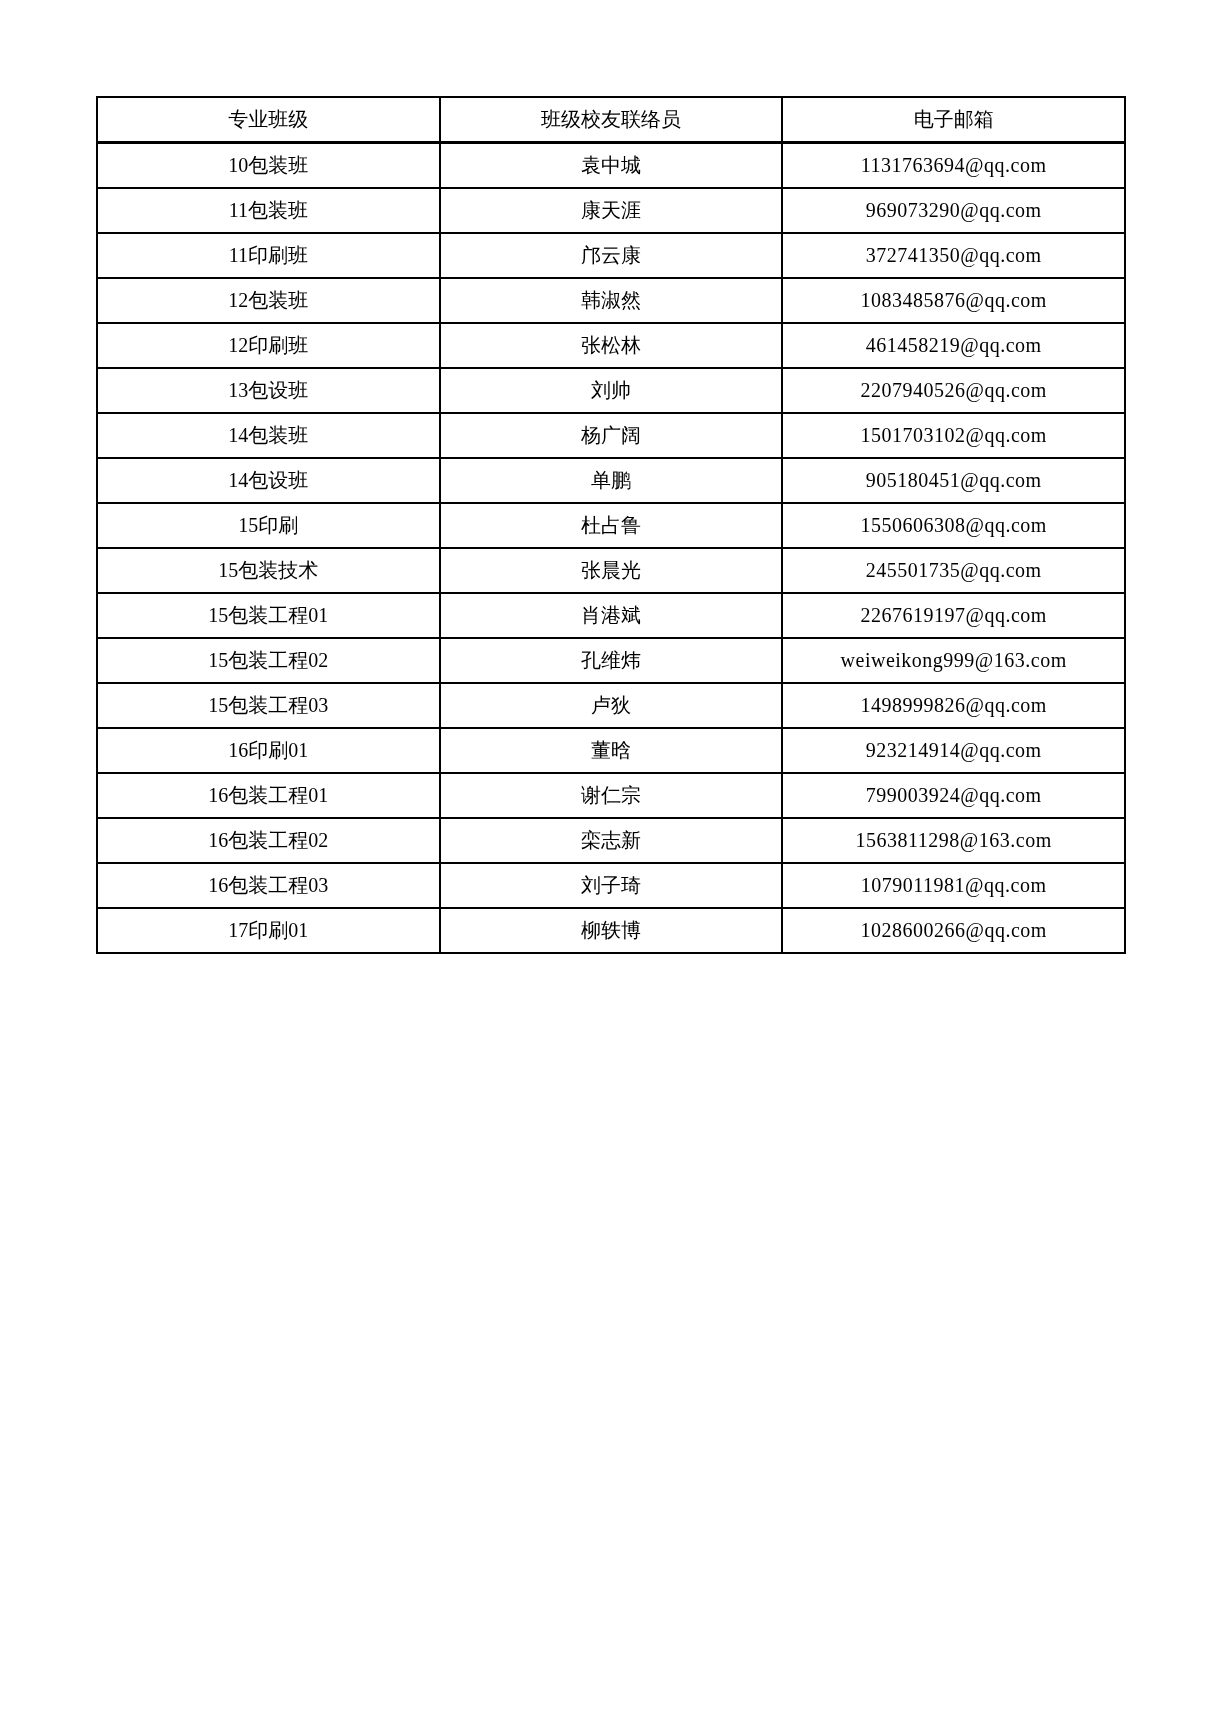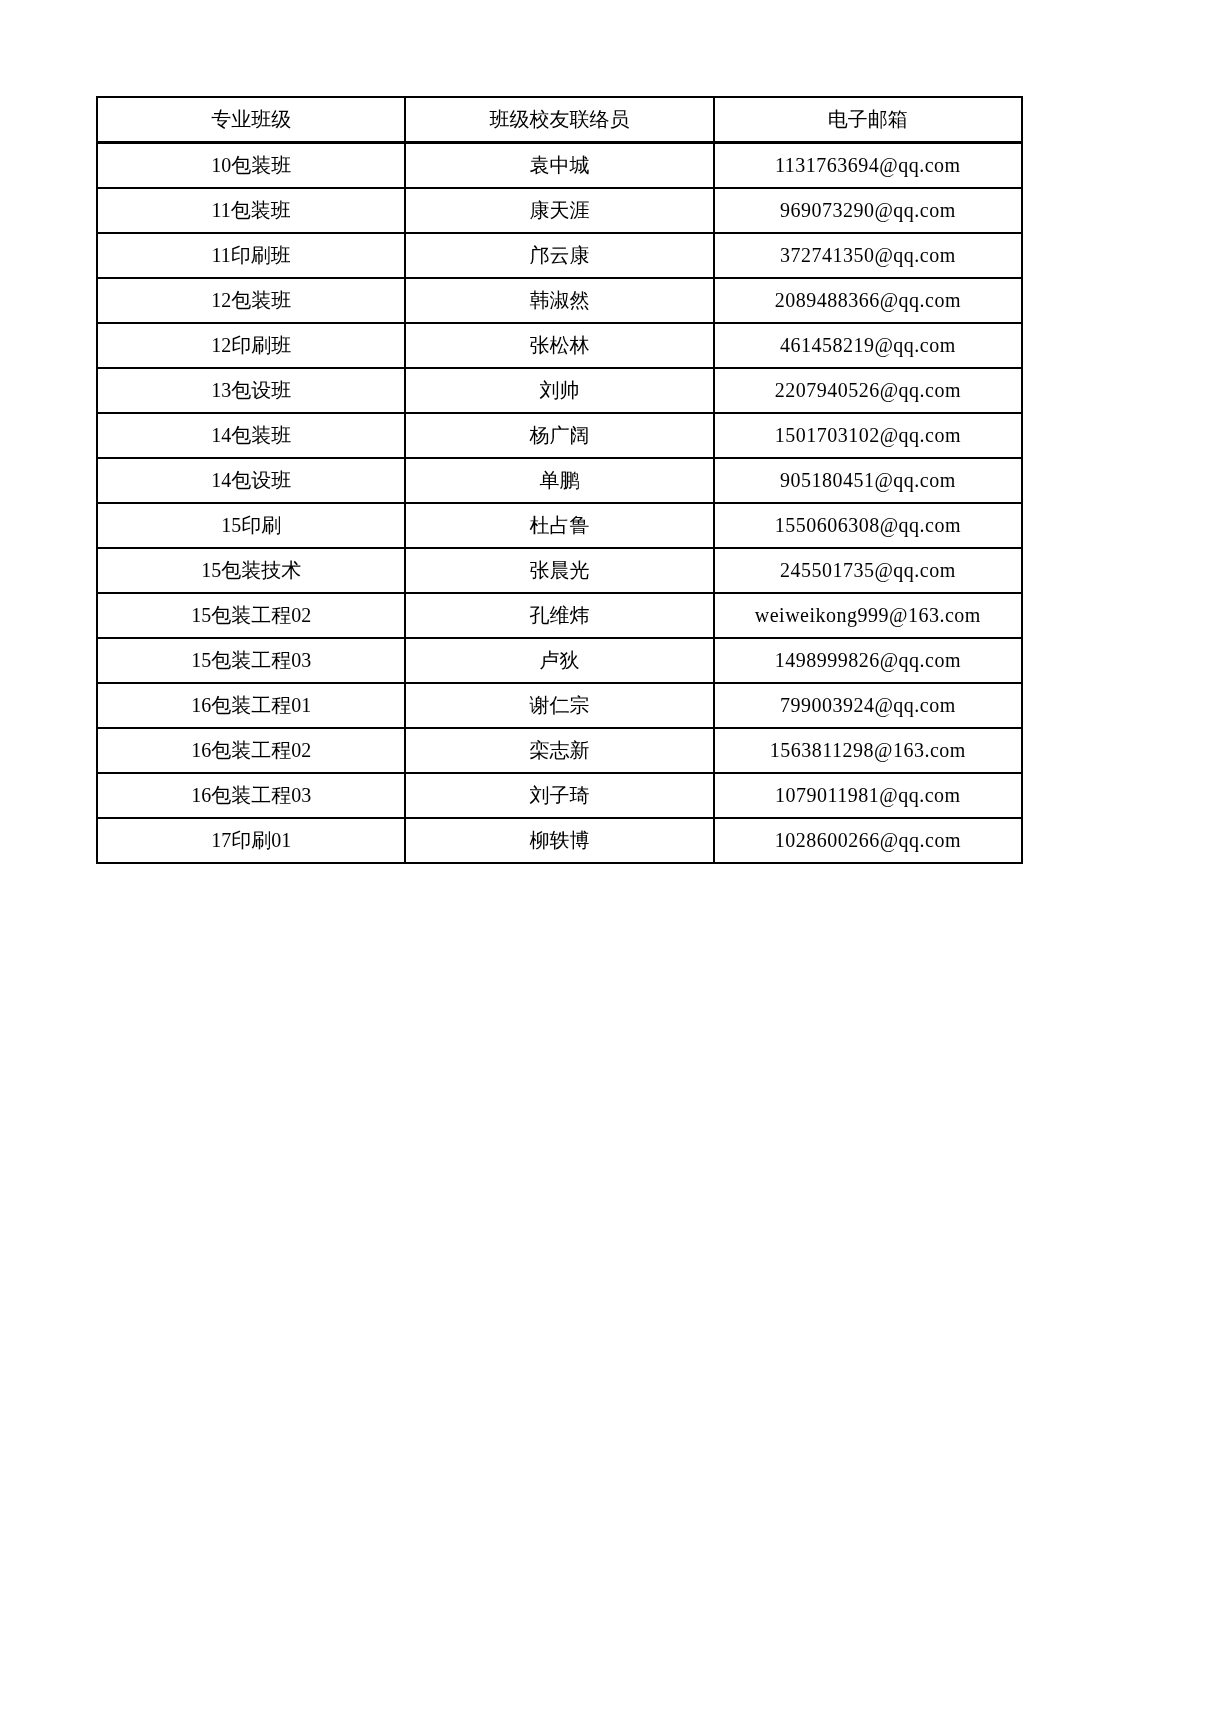--- a/index.html
+++ b/index.html
@@ -11,21 +11,21 @@
     width: 1220px;
     height: 1727px;
     position: relative;
     font-family: "Liberation Serif", "DejaVu Serif", serif;
     color: #000000;
   }
   .doc-table {
     position: absolute;
     left: 96px;
     top: 96px;
-    width: 927px;
+    width: 1030px;
     border-collapse: collapse;
     table-layout: fixed;
   }
   .doc-table th,
   .doc-table td {
     border: 2px solid #000000;
     height: 43px;
     text-align: center;
     vertical-align: middle;
     font-size: 20px;
@@ -73,21 +73,21 @@
     <td class="email-cell">969073290@qq.com</td>
   </tr>
       <tr>
     <td class="class-cell">11印刷班</td>
     <td class="liaison-cell">邝云康</td>
     <td class="email-cell">372741350@qq.com</td>
   </tr>
       <tr>
     <td class="class-cell">12包装班</td>
     <td class="liaison-cell">韩淑然</td>
-    <td class="email-cell">2089488366@qq.com</td>
+    <td class="email-cell">1083485876@qq.com</td>
   </tr>
       <tr>
     <td class="class-cell">12印刷班</td>
     <td class="liaison-cell">张松林</td>
     <td class="email-cell">461458219@qq.com</td>
   </tr>
       <tr>
     <td class="class-cell">13包设班</td>
     <td class="liaison-cell">刘帅</td>
     <td class="email-cell">2207940526@qq.com</td>
@@ -106,28 +106,38 @@
     <td class="class-cell">15印刷</td>
     <td class="liaison-cell">杜占鲁</td>
     <td class="email-cell">1550606308@qq.com</td>
   </tr>
       <tr>
     <td class="class-cell">15包装技术</td>
     <td class="liaison-cell">张晨光</td>
     <td class="email-cell">245501735@qq.com</td>
   </tr>
       <tr>
+    <td class="class-cell">15包装工程01</td>
+    <td class="liaison-cell">肖港斌</td>
+    <td class="email-cell">2267619197@qq.com</td>
+  </tr>
+      <tr>
     <td class="class-cell">15包装工程02</td>
     <td class="liaison-cell">孔维炜</td>
     <td class="email-cell">weiweikong999@163.com</td>
   </tr>
       <tr>
     <td class="class-cell">15包装工程03</td>
     <td class="liaison-cell">卢狄</td>
     <td class="email-cell">1498999826@qq.com</td>
+  </tr>
+      <tr>
+    <td class="class-cell">16印刷01</td>
+    <td class="liaison-cell">董晗</td>
+    <td class="email-cell">923214914@qq.com</td>
   </tr>
       <tr>
     <td class="class-cell">16包装工程01</td>
     <td class="liaison-cell">谢仁宗</td>
     <td class="email-cell">799003924@qq.com</td>
   </tr>
       <tr>
     <td class="class-cell">16包装工程02</td>
     <td class="liaison-cell">栾志新</td>
     <td class="email-cell">1563811298@163.com</td>

